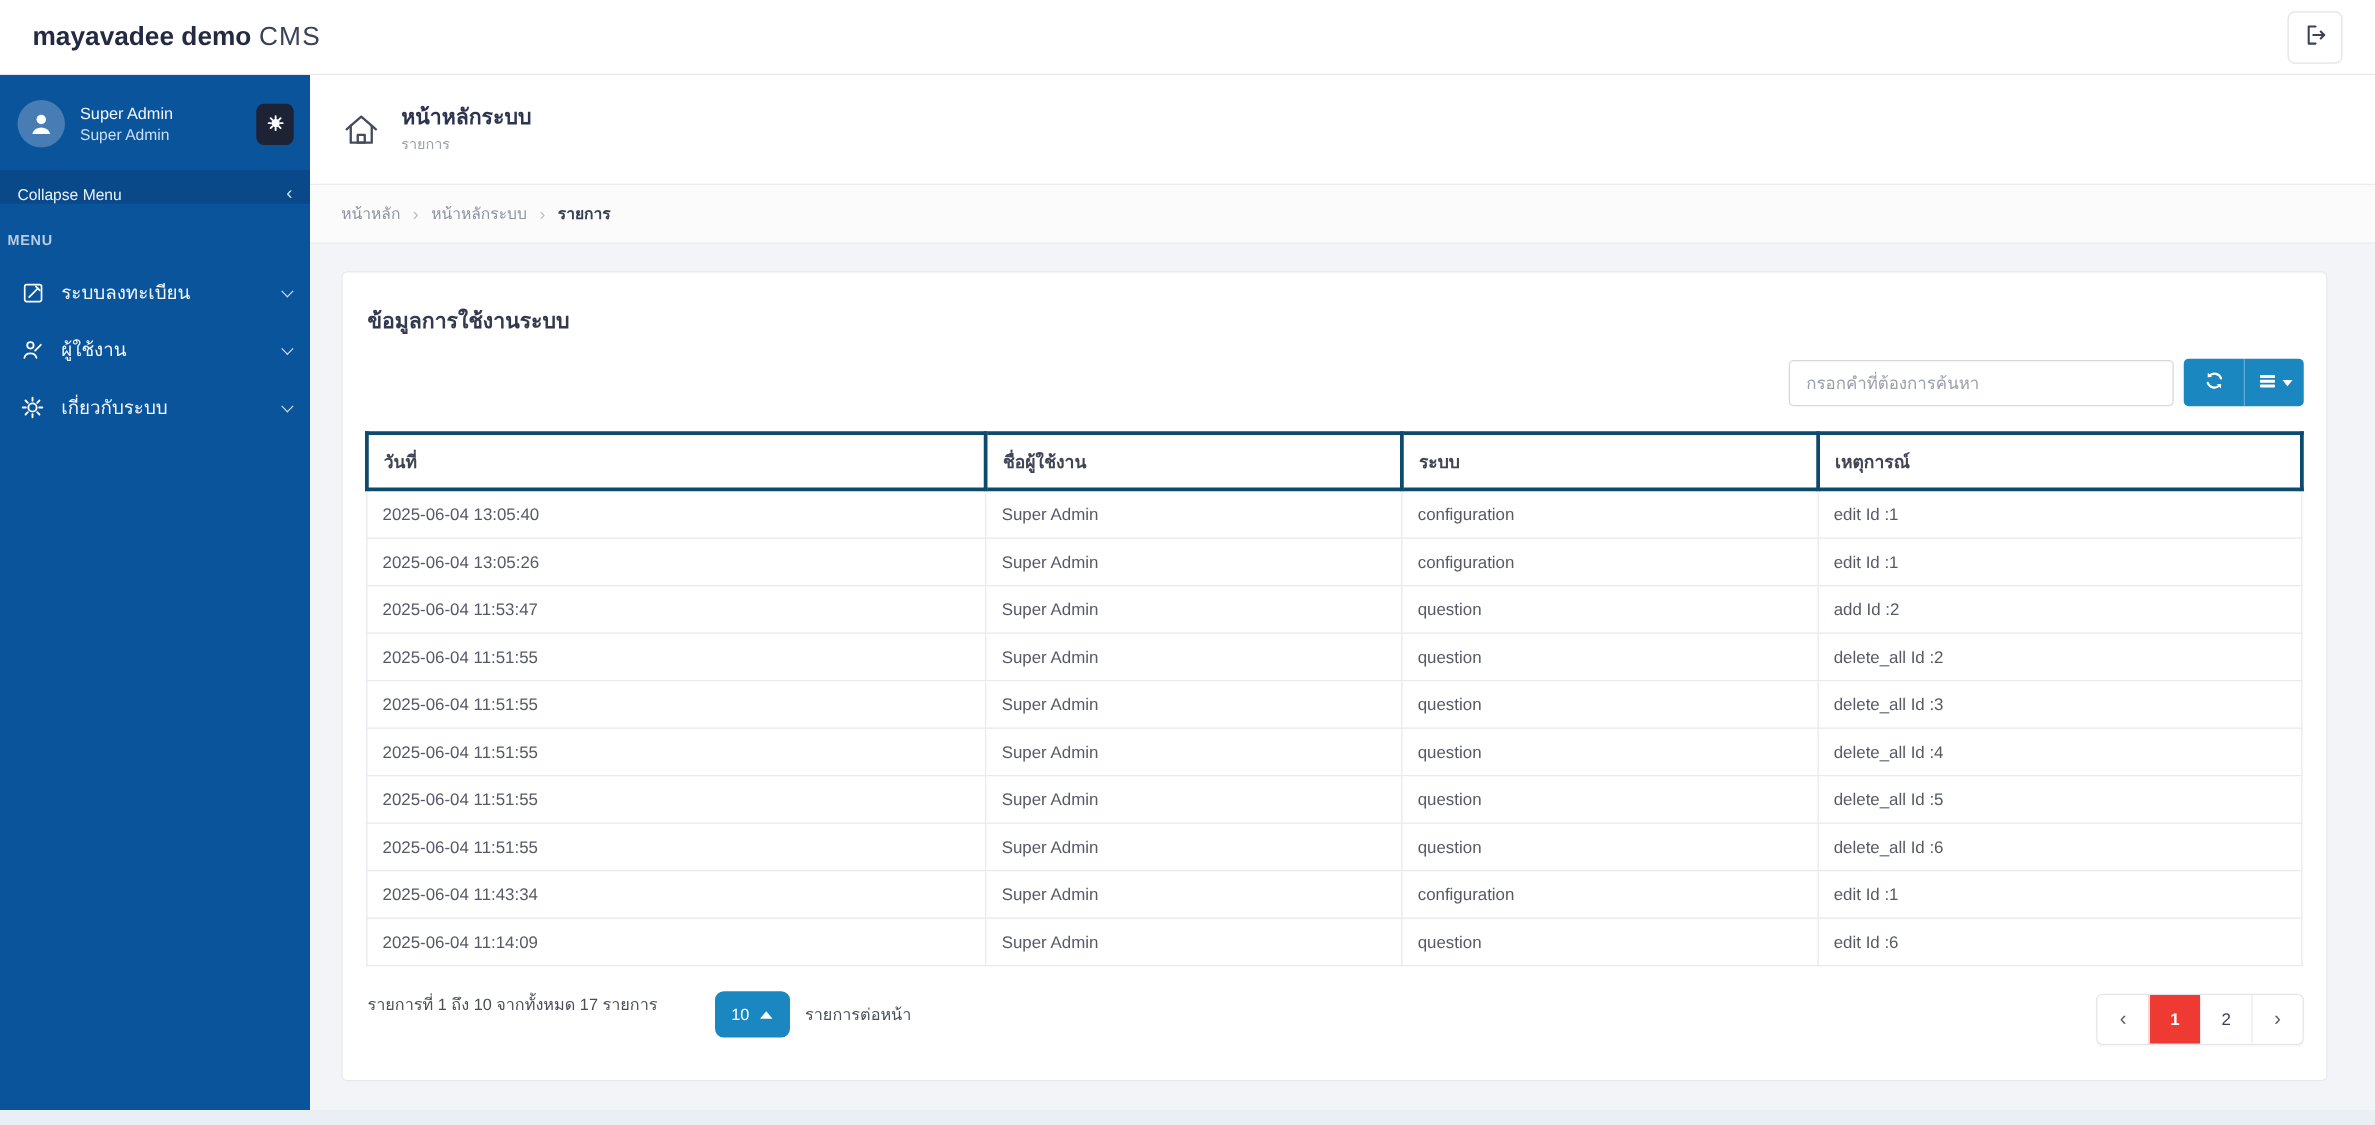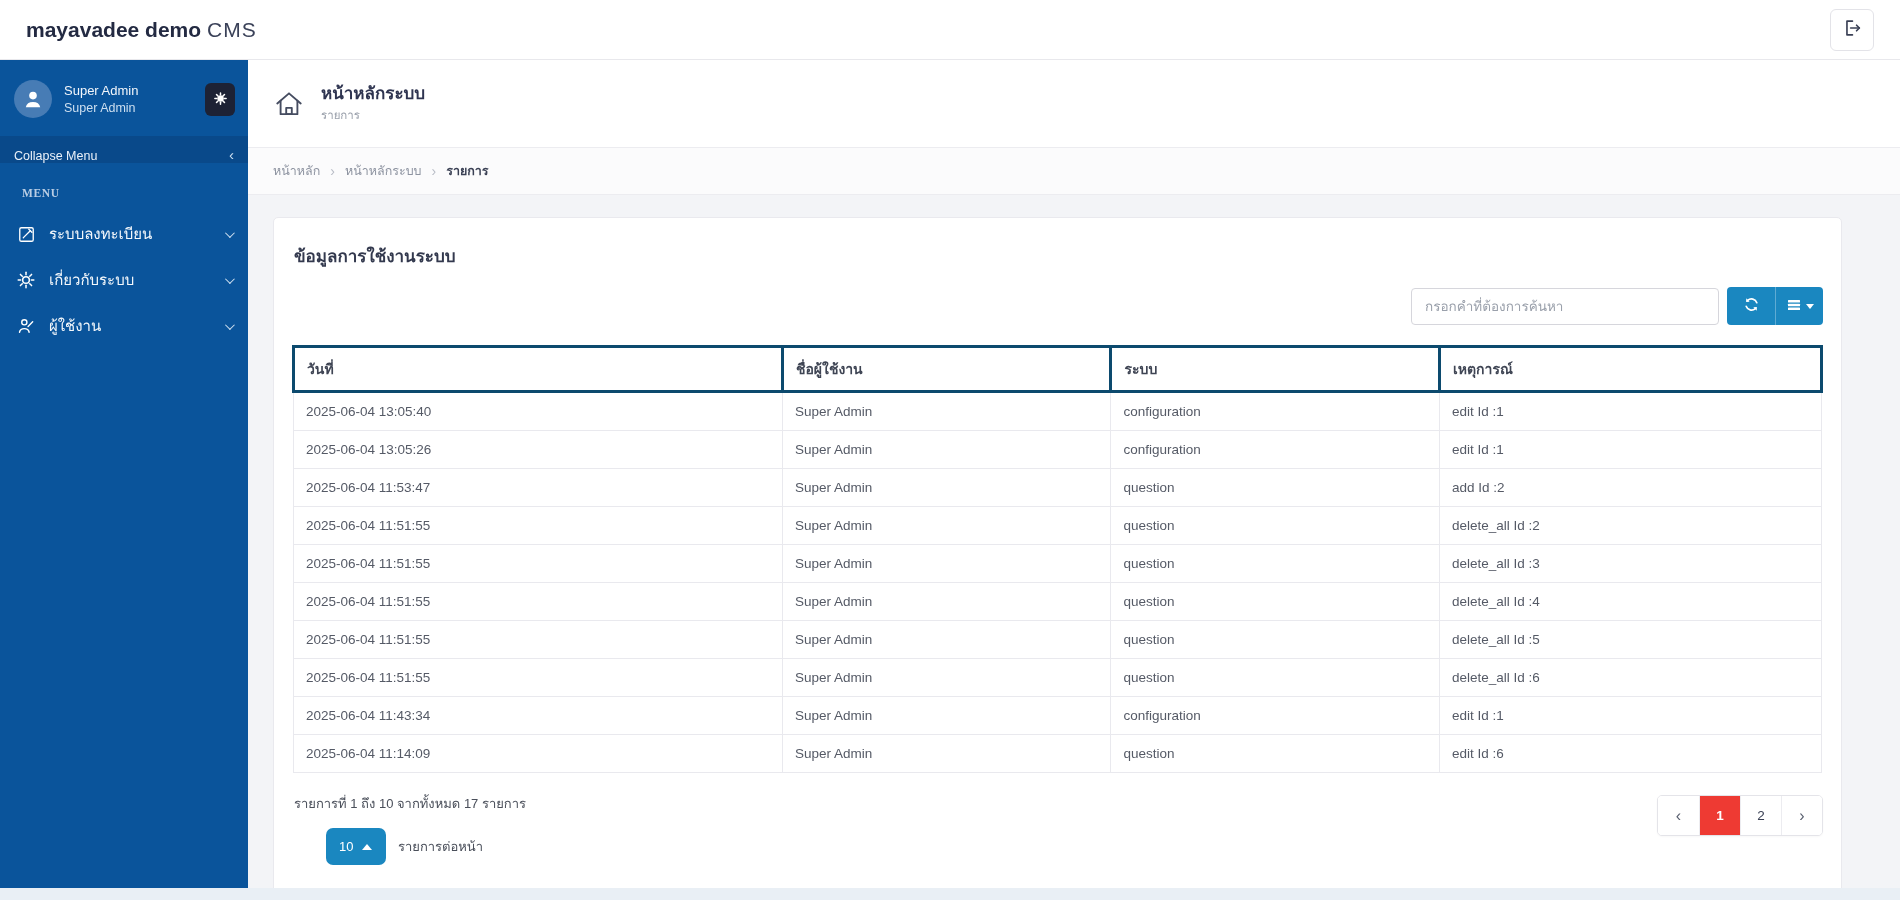--- a/index.html
+++ b/index.html
@@ -47,21 +47,21 @@
   .profile-role{font-size:12.5px;color:#cddff0;}
   .profile-gear-btn{
     position:absolute;right:13px;top:23px;width:30px;height:33px;background:#1d2235;
     border:none;border-radius:6px;display:flex;align-items:center;justify-content:center;cursor:pointer;
   }
   .collapse-bar{
     background:var(--collapse-blue);height:27px;display:flex;align-items:flex-end;
     justify-content:space-between;padding:0 14px;font-size:12.5px;color:#eaf1f9;cursor:pointer;
   }
   .collapse-chevron{font-size:15px;color:#cddff0;}
-  .menu-header{padding:24px 22px 12px;font-size:11.5px;letter-spacing:.6px;color:#b9cde4;font-weight:700;font-family:Liberation Serif, serif;}
+  .menu-header{padding:24px 6px 12px;font-size:11.5px;letter-spacing:.6px;color:#b9cde4;font-weight:700;}
   .menu-item{
     display:flex;align-items:center;gap:13px;padding:11px 16px;font-size:15px;color:#f4f8fc;cursor:pointer;
   }
   .menu-icon{width:20px;height:20px;flex:0 0 auto;display:flex;align-items:center;justify-content:center;}
   .chev-down{
     margin-left:auto;width:7px;height:7px;border-right:1.6px solid #cfe0f0;
     border-bottom:1.6px solid #cfe0f0;transform:rotate(45deg) translateY(-2px);
   }
   
   .main{margin-left:248px;}
@@ -73,21 +73,21 @@
   .page-title{font-size:17px;font-weight:700;color:#2e3450;line-height:1.25;}
   .page-subtitle{font-size:11.5px;color:#9aa0ab;margin-top:2px;}
   .breadcrumb{
     background:#fbfbfc;border-bottom:1px solid #ececf0;padding:13px 25px;
     font-size:12.5px;color:#8d93a0;display:flex;align-items:center;gap:10px;
   }
   .crumb{cursor:pointer;}
   .crumb-sep{color:#b8bcc6;font-size:14px;}
   .crumb-active{color:#3a4054;font-weight:700;cursor:default;}
   
-  .content{padding:22px 58px 0 25px;}
+  .content{padding:22px 38px 0 25px;}
   .card{
     background:#fff;border:1px solid #e9e9ee;border-radius:5px;
     padding:24px 18px 28px;min-height:630px;
   }
   .card-title{font-size:17px;font-weight:700;color:#33394e;padding-left:2px;}
   .toolbar{display:flex;justify-content:flex-end;align-items:center;gap:8px;margin-top:18px;}
   .search-input{
     width:308px;height:37px;border:1px solid #d6d6dc;border-radius:4px;
     padding:0 13px;font-size:13.5px;color:#c2410c;outline:none;
     font-family:"Liberation Sans","DejaVu Sans",sans-serif;
@@ -113,21 +113,21 @@
     text-align:left;font-weight:700;color:#3f4554;font-size:14px;
     padding:10px 12px;border:3px solid #0c4a6e;
   }
   td{padding:11px 12px;border:1px solid var(--border);color:#555a66;}
   th:nth-child(1),td:nth-child(1){width:32%;}
   th:nth-child(2),td:nth-child(2){width:21.5%;}
   th:nth-child(3),td:nth-child(3){width:21.5%;}
   th:nth-child(4),td:nth-child(4){width:25%;}
   
   .table-footer{display:flex;justify-content:space-between;align-items:flex-start;margin-top:20px;}
-  .footer-left{display:flex;flex-direction:column;gap:14px;padding-left:2px;}
+  .footer-left{display:flex;flex-direction:row;gap:14px;padding-left:2px;}
   .summary{font-size:13px;color:#4a4f5a;}
   .pagesize-row{display:flex;align-items:center;gap:12px;}
   .pagesize-btn{
     background:var(--accent);color:#fff;border:none;border-radius:7px;height:37px;
     min-width:60px;padding:0 13px;display:flex;align-items:center;gap:9px;
     font-size:13px;cursor:pointer;font-family:inherit;margin-left:32px;
   }
   .perpage-label{font-size:13px;color:#4a4f5a;}
   .pager{
     display:flex;border:1px solid #e4e4e9;border-radius:5px;overflow:hidden;
@@ -202,45 +202,45 @@
         <path d="M8.7 15.3 L16.8 7.2 L16.8 7.2 L8.7 15.3 L8 16 L8.7 15.3 Z"></path>
         <path d="M14.8 5.2 L18.8 9.2"></path>
       </svg>
     </span>
     <span>ระบบลงทะเบียน</span>
     <span class="chev-down"></span>
   </div>
 
   <div class="menu-item">
     <span class="menu-icon">
+      <svg width="20" height="20" viewBox="0 0 24 24" fill="none" stroke="#ffffff" stroke-width="1.7" stroke-linecap="round" stroke-linejoin="round">
+        <circle cx="10" cy="7.5" r="3.1"></circle>
+        <path d="M4.2 19.5 a5.9 5.3 0 0 1 11.6 0"></path>
+        <path d="M14.5 12.5 L20 7"></path>
+      </svg>
+    </span>
+    <span>ผู้ใช้งาน</span>
+    <span class="chev-down"></span>
+  </div>
+
+  <div class="menu-item">
+    <span class="menu-icon">
       <svg width="20" height="20" viewBox="0 0 24 24" fill="none" stroke="#ffffff" stroke-width="1.8" stroke-linecap="round">
         <circle cx="12" cy="12" r="4"></circle>
         <line x1="12" y1="2.6" x2="12" y2="5.6"></line>
           <line x1="12" y1="18.4" x2="12" y2="21.4"></line>
         <line x1="2.6" y1="12" x2="5.6" y2="12"></line>
           <line x1="18.4" y1="12" x2="21.4" y2="12"></line>
         <line x1="5.3" y1="5.3" x2="7.5" y2="7.5"></line>
           <line x1="16.5" y1="16.5" x2="18.7" y2="18.7"></line>
         <line x1="5.3" y1="18.7" x2="7.5" y2="16.5"></line>
           <line x1="16.5" y1="7.5" x2="18.7" y2="5.3"></line>
       </svg>
     </span>
     <span>เกี่ยวกับระบบ</span>
-    <span class="chev-down"></span>
-  </div>
-
-  <div class="menu-item">
-    <span class="menu-icon">
-      <svg width="20" height="20" viewBox="0 0 24 24" fill="none" stroke="#ffffff" stroke-width="1.7" stroke-linecap="round" stroke-linejoin="round">
-        <circle cx="10" cy="7.5" r="3.1"></circle>
-        <path d="M4.2 19.5 a5.9 5.3 0 0 1 11.6 0"></path>
-        <path d="M14.5 12.5 L20 7"></path>
-      </svg>
-    </span>
-    <span>ผู้ใช้งาน</span>
     <span class="chev-down"></span>
   </div>
 </nav>
 
 <div class="bottom-strip"></div>
 
 <main class="main">
 
   <div class="page-head">
     <span class="home-icon">

